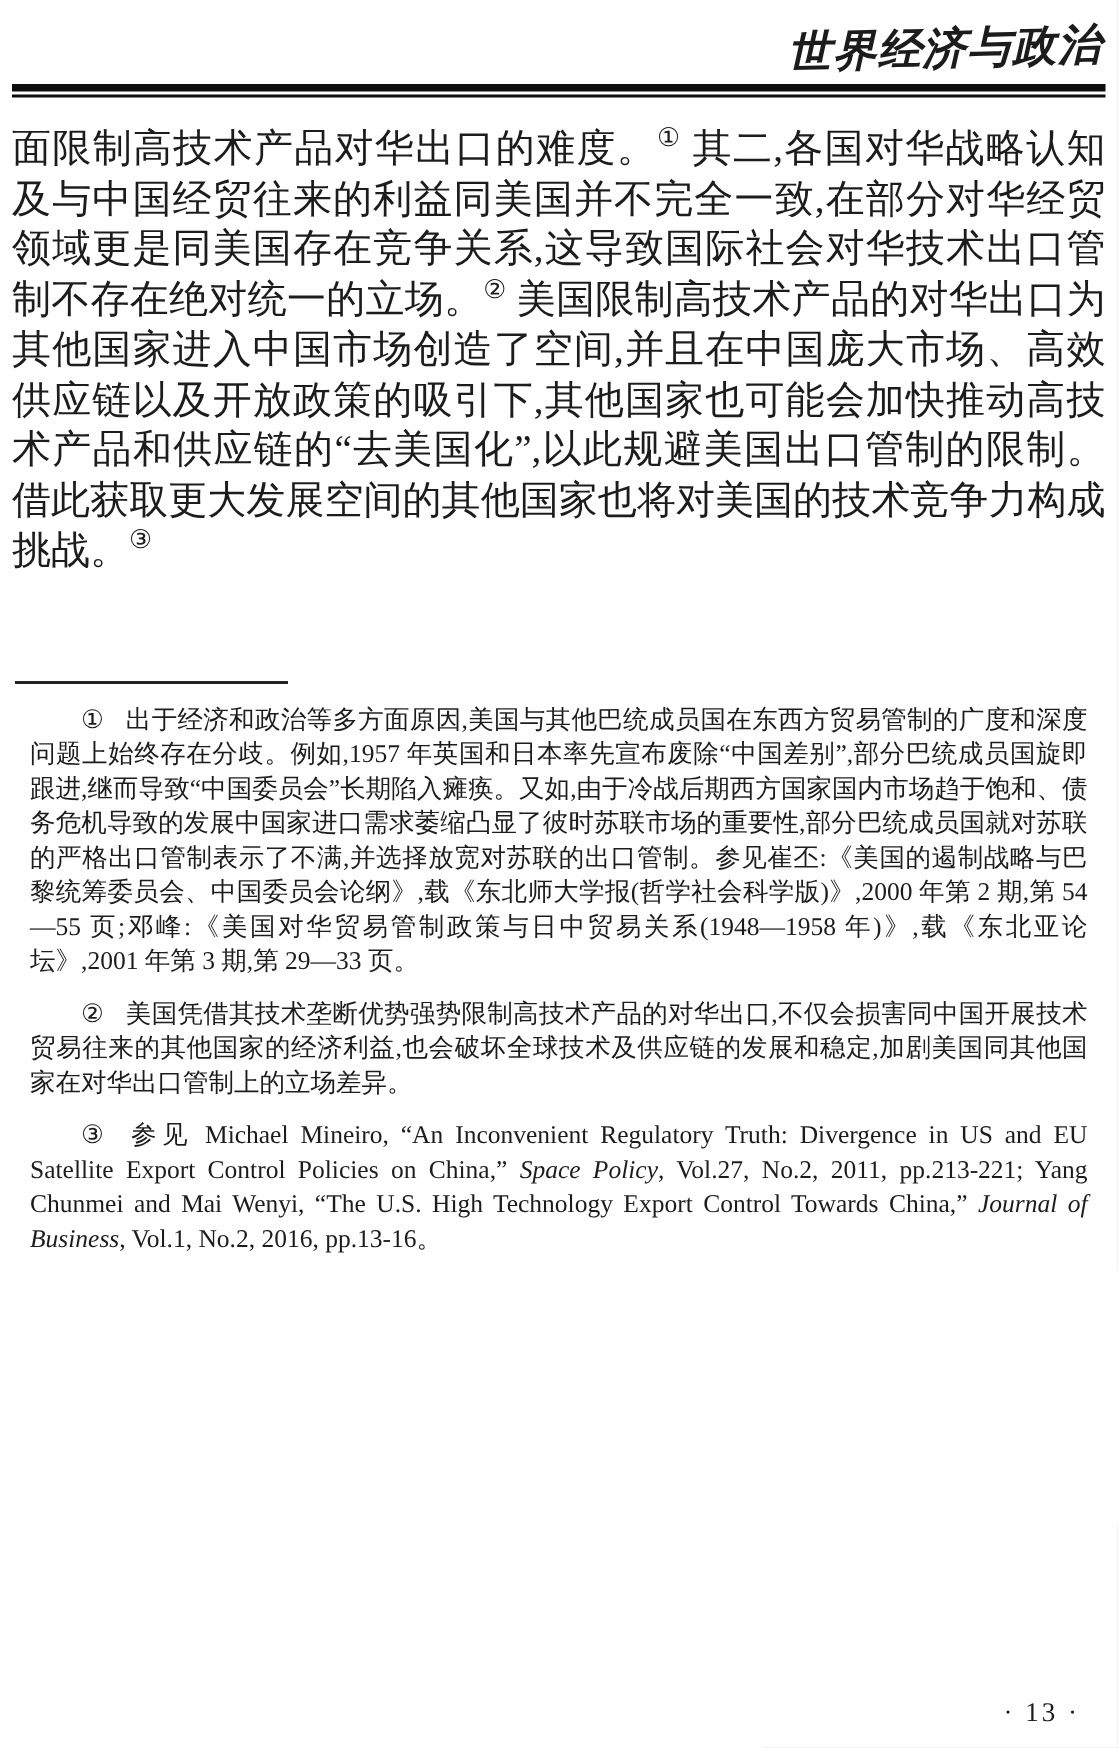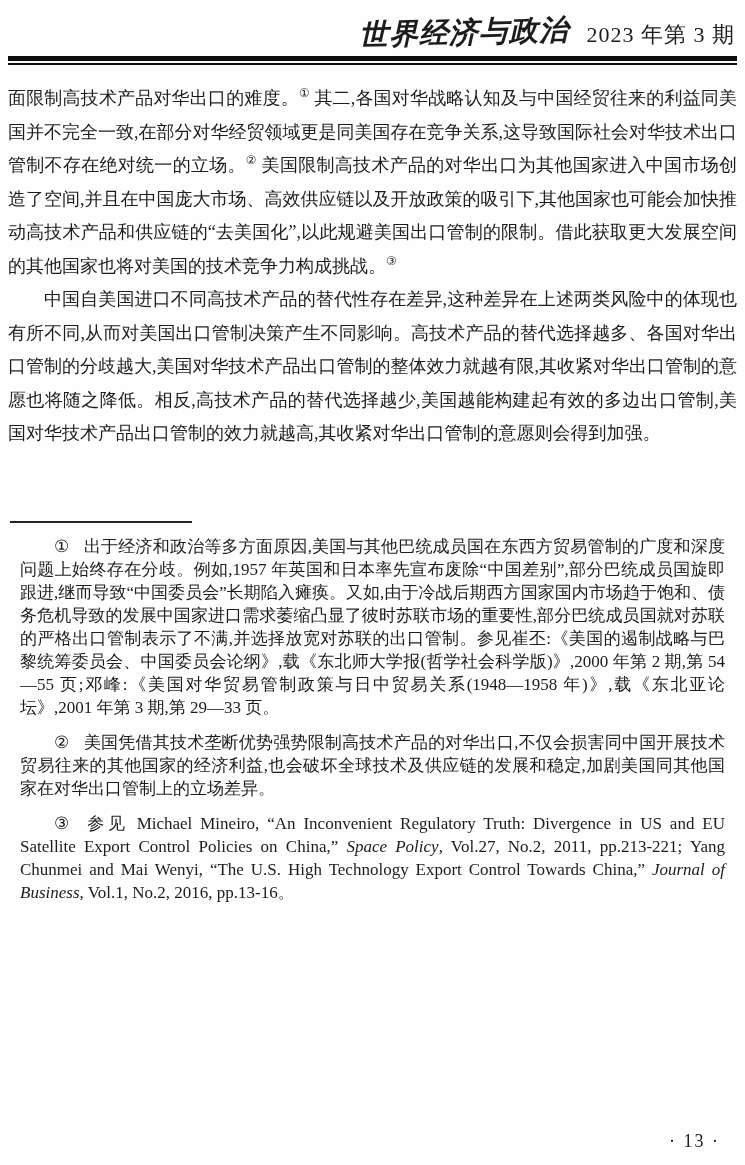--- a/index.html
+++ b/index.html
@@ -16,21 +16,21 @@
     font-size:29px;font-style:italic;font-weight:700;
     transform:rotate(-1.5deg);letter-spacing:1px;
   }
   .issue{font-size:22px;letter-spacing:1px;}
   .rule{
     margin:3px 8px 0 8px;height:2px;
     border-top:5px solid #0d0d0d;border-bottom:2px solid #0d0d0d;
   }
   .body-text{
     margin:17px 8px 0 8px;
-    font-size:18px;line-height:33.5px;
+    font-size:26px;line-height:33.5px;
     text-align:justify;text-justify:inter-ideograph;
   }
   .body-text p{margin:0;}
   .body-text p.indent{text-indent:2em;}
   .body-text sup{
     font-size:0.66em;vertical-align:super;line-height:0;
   }
   .fn-sep{
     width:182px;margin:70px 0 0 10px;
     border-top:2px solid #222;
@@ -48,28 +48,26 @@
     font-size:18px;letter-spacing:2px;
   }
 </style>
 </head>
 <body>
 
 <div class="page">
 
   <div class="header">
     <span class="logo">世界经济与政治</span>
-    <span class="issue">2023 年第 3 期</span>
   </div>
 
   <div class="rule"></div>
 
   <div class="body-text">
       <p class=""><span>面限制高技术产品对华出口的难度。</span><sup>①</sup><span> 其二,各国对华战略认知及与中国经贸往来的利益同美国并不完全一致,在部分对华经贸领域更是同美国存在竞争关系,这导致国际社会对华技术出口管制不存在绝对统一的立场。</span><sup>②</sup><span> 美国限制高技术产品的对华出口为其他国家进入中国市场创造了空间,并且在中国庞大市场、高效供应链以及开放政策的吸引下,其他国家也可能会加快推动高技术产品和供应链的“去美国化”,以此规避美国出口管制的限制。借此获取更大发展空间的其他国家也将对美国的技术竞争力构成挑战。</span><sup>③</sup></p>
-      <p class="indent"><span>中国自美国进口不同高技术产品的替代性存在差异,这种差异在上述两类风险中的体现也有所不同,从而对美国出口管制决策产生不同影响。高技术产品的替代选择越多、各国对华出口管制的分歧越大,美国对华技术产品出口管制的整体效力就越有限,其收紧对华出口管制的意愿也将随之降低。相反,高技术产品的替代选择越少,美国越能构建起有效的多边出口管制,美国对华技术产品出口管制的效力就越高,其收紧对华出口管制的意愿则会得到加强。</span></p>
     </div>
 
   <div class="fn-sep"></div>
 
   <div class="footnotes">
       <p><span class="fn-marker">①</span><span>出于经济和政治等多方面原因,美国与其他巴统成员国在东西方贸易管制的广度和深度问题上始终存在分歧。例如,1957 年英国和日本率先宣布废除“中国差别”,部分巴统成员国旋即跟进,继而导致“中国委员会”长期陷入瘫痪。又如,由于冷战后期西方国家国内市场趋于饱和、债务危机导致的发展中国家进口需求萎缩凸显了彼时苏联市场的重要性,部分巴统成员国就对苏联的严格出口管制表示了不满,并选择放宽对苏联的出口管制。参见崔丕:《美国的遏制战略与巴黎统筹委员会、中国委员会论纲》,载《东北师大学报(哲学社会科学版)》,2000 年第 2 期,第 54—55 页;邓峰:《美国对华贸易管制政策与日中贸易关系(1948—1958 年)》,载《东北亚论坛》,2001 年第 3 期,第 29—33 页。</span></p>
       <p><span class="fn-marker">②</span><span>美国凭借其技术垄断优势强势限制高技术产品的对华出口,不仅会损害同中国开展技术贸易往来的其他国家的经济利益,也会破坏全球技术及供应链的发展和稳定,加剧美国同其他国家在对华出口管制上的立场差异。</span></p>
       <p><span class="fn-marker">③</span><span>参见 Michael Mineiro, “An Inconvenient Regulatory Truth: Divergence in US and EU Satellite Export Control Policies on China,” </span><i>Space Policy</i><span>, Vol.27, No.2, 2011, pp.213-221; Yang Chunmei and Mai Wenyi, “The U.S. High Technology Export Control Towards China,” </span><i>Journal of Business</i><span>, Vol.1, No.2, 2016, pp.13-16。</span></p>
     </div>
 

